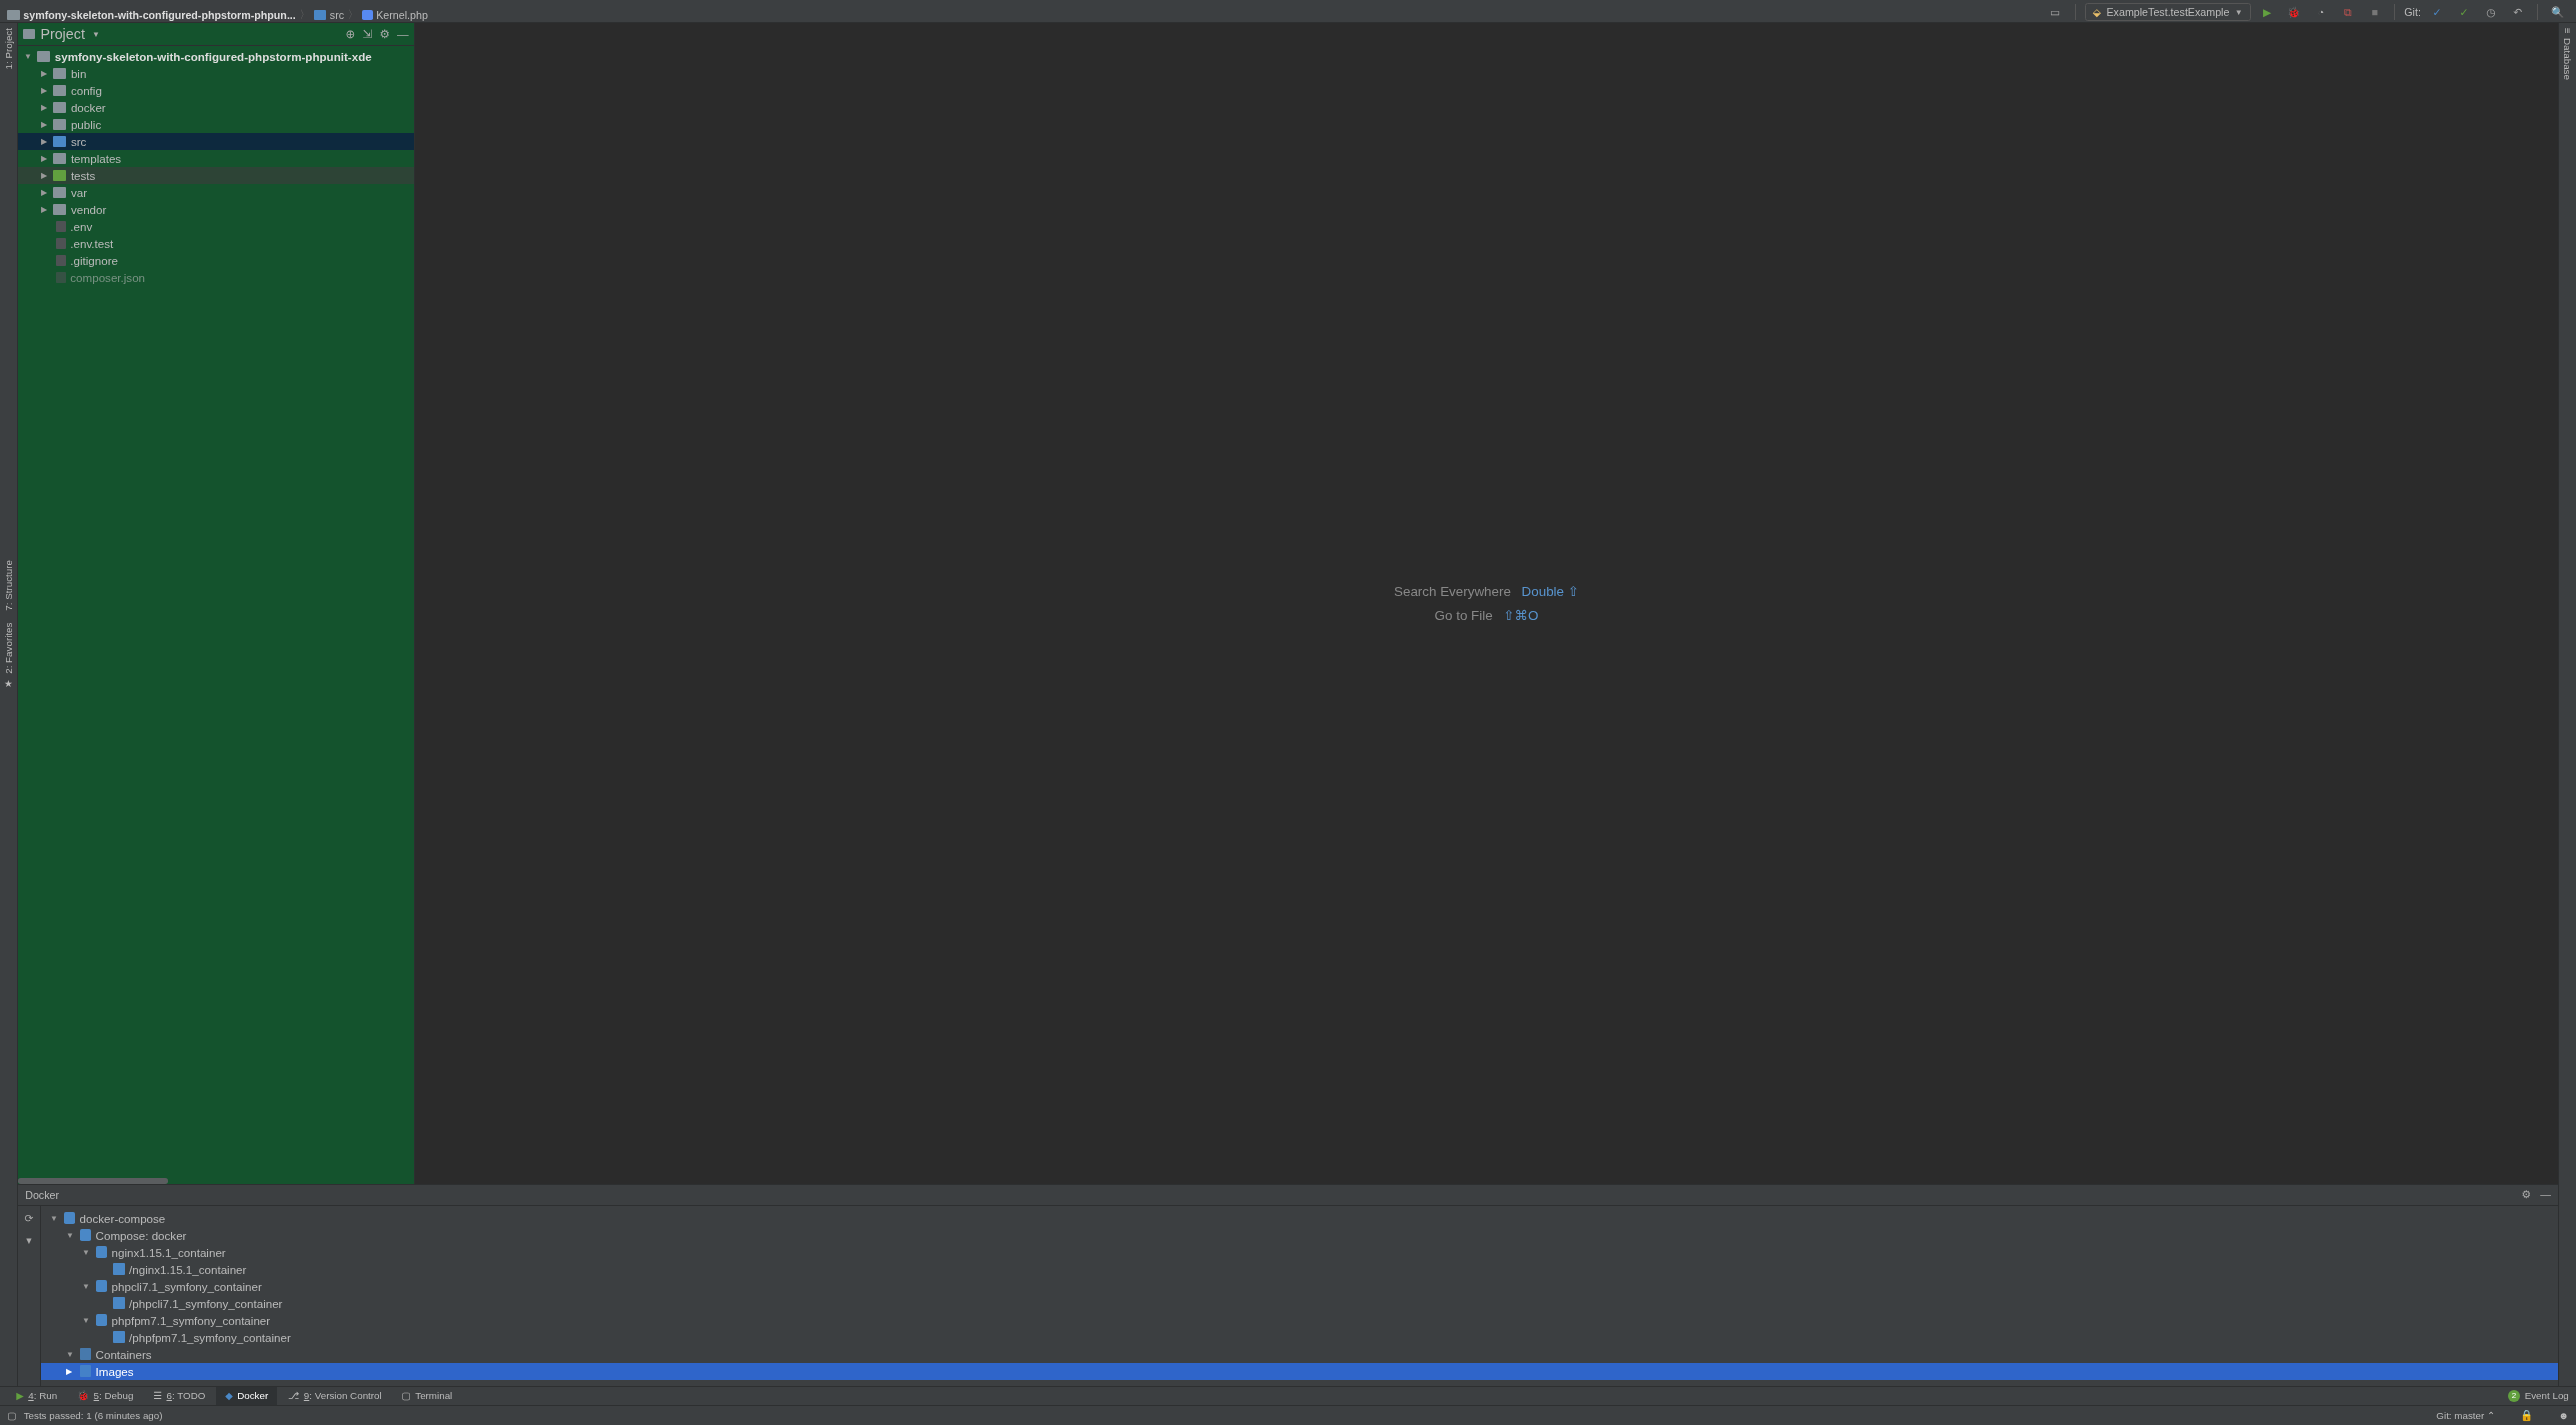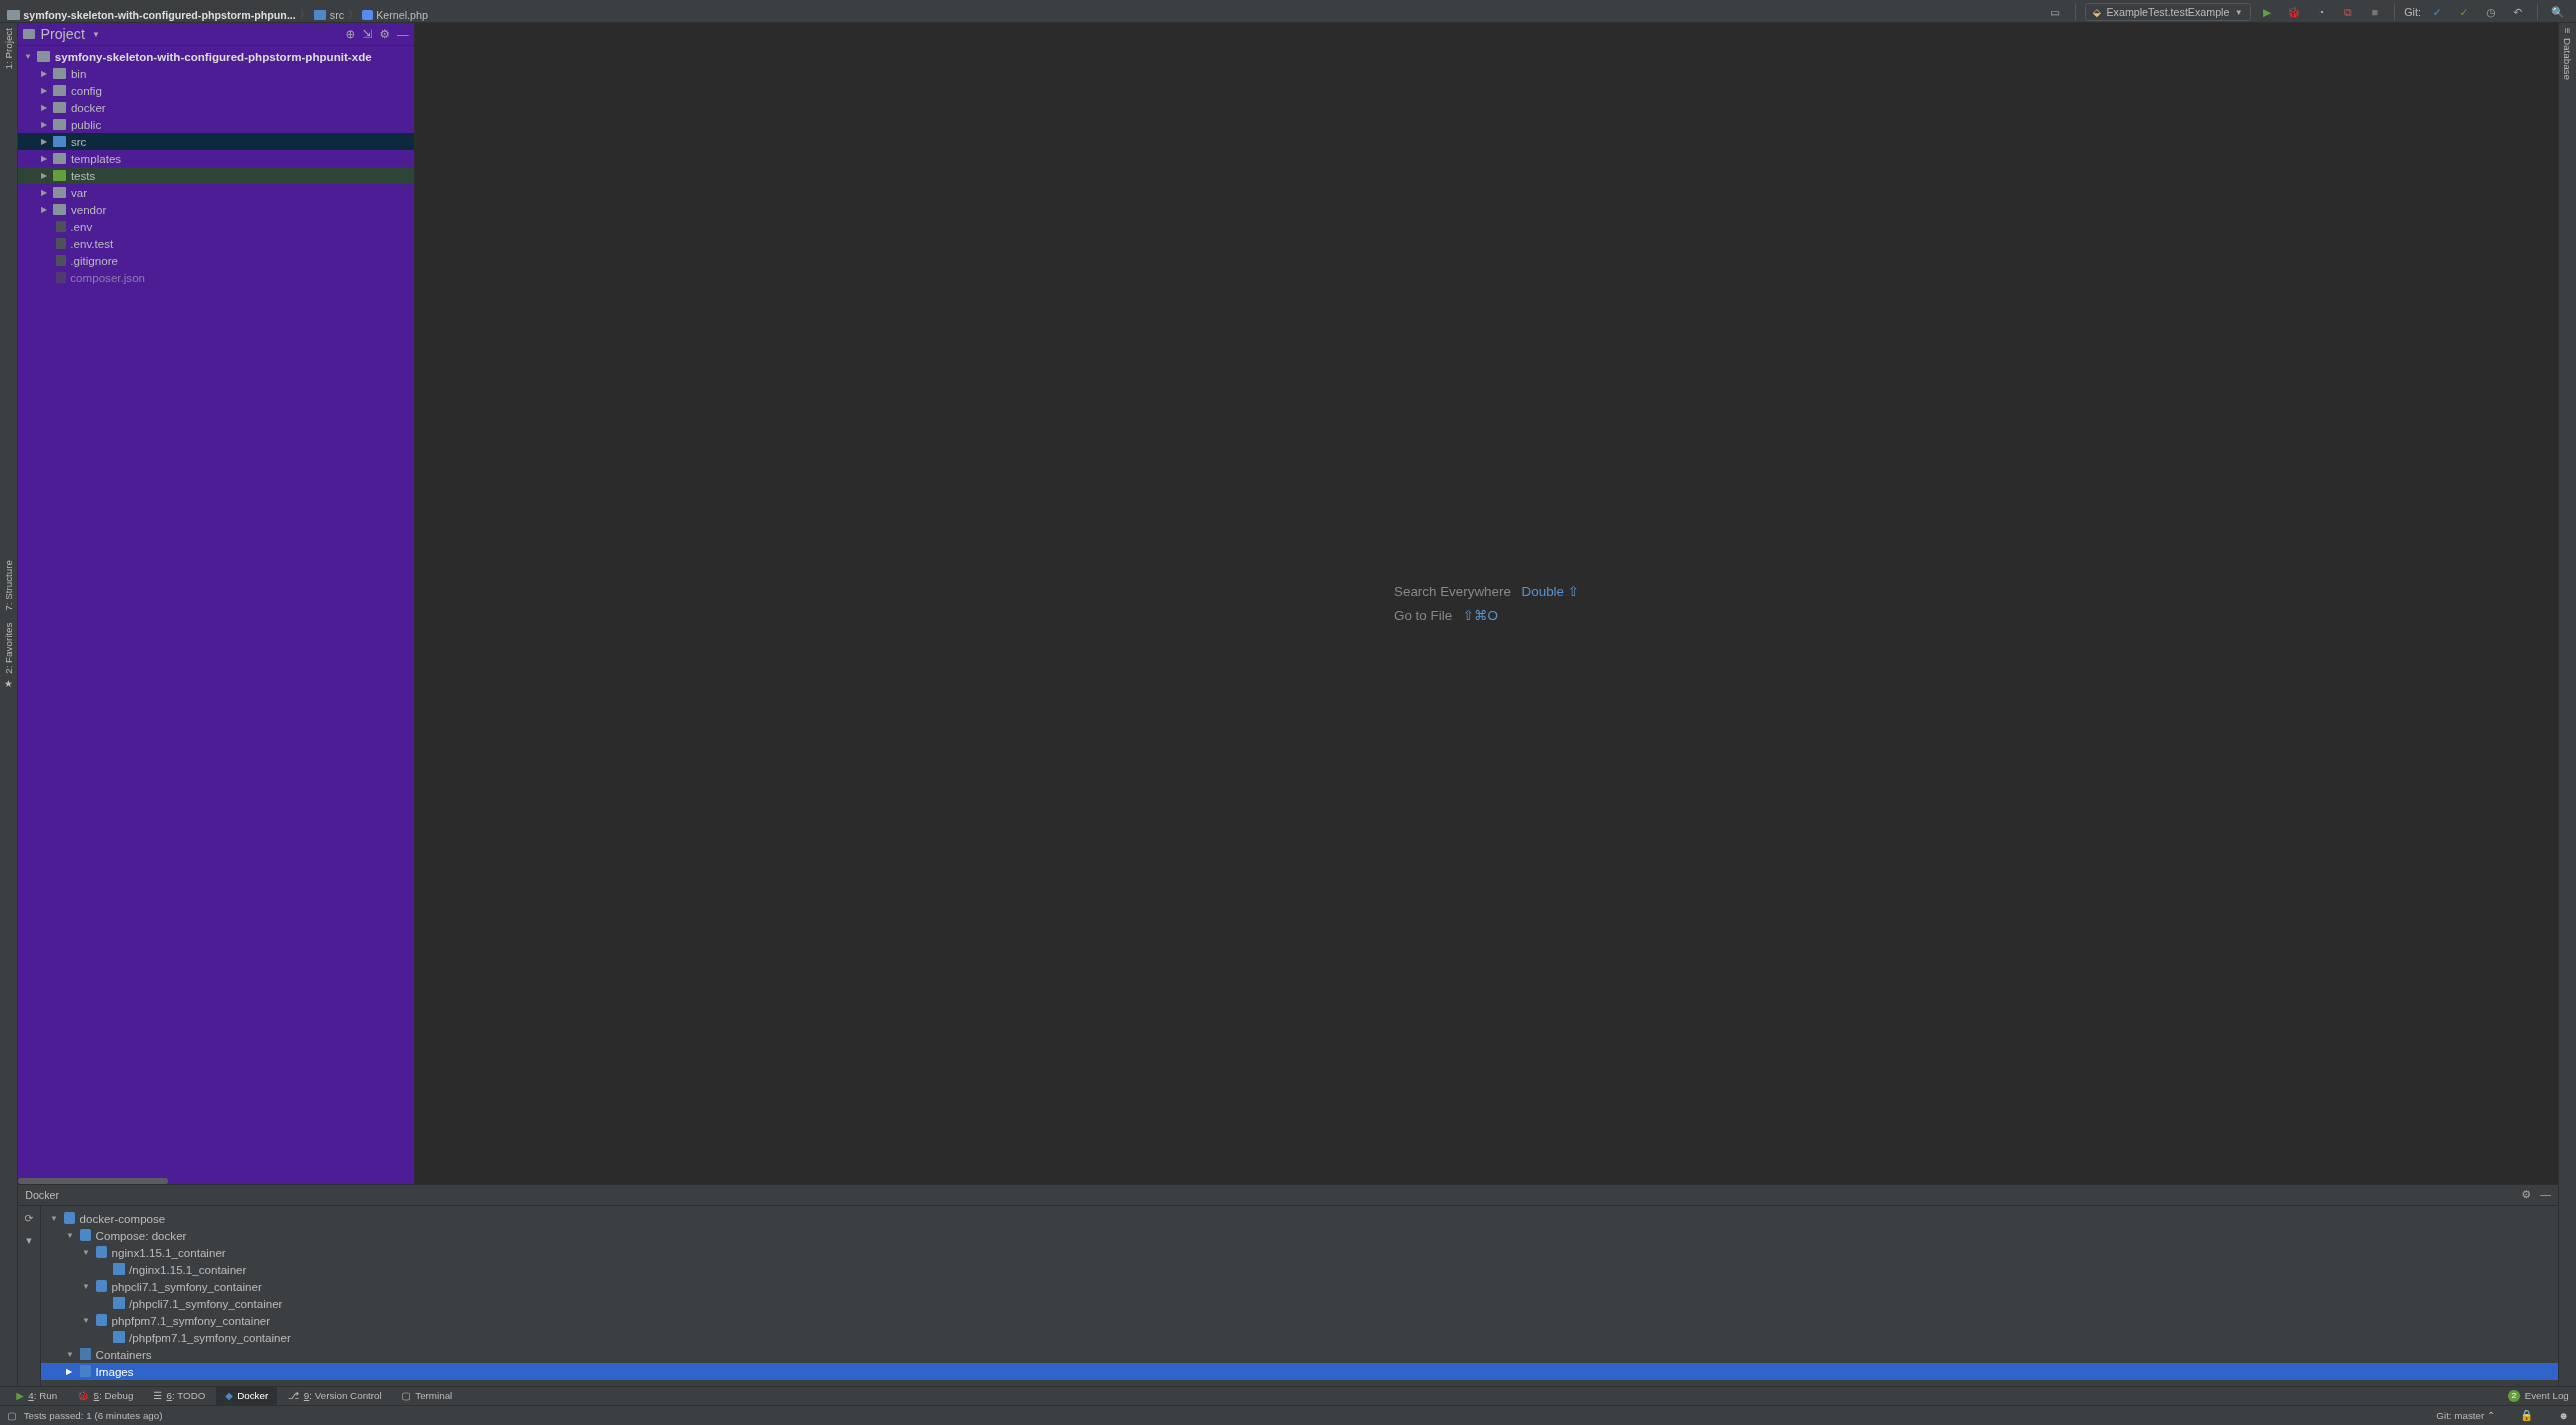--- a/index.html
+++ b/index.html
@@ -30,39 +30,39 @@
 
 .main { flex: 1; display: flex; min-height: 0; }
 .left-gutter { width: 18px; background: #3c3f41; border-right: 0.9px solid #2d2f30; display: flex; flex-direction: column; align-items: center; padding-top: 5.4px; gap: 12.5px; }
 .vtab { writing-mode: vertical-lr; transform: rotate(180deg); font-size: 9.8px; color: #bbb; display: flex; align-items: center; gap: 3.6px; cursor: pointer; }
 .right-gutter { width: 18px; background: #3c3f41; border-left: 0.9px solid #2d2f30; display: flex; flex-direction: column; align-items: center; padding-top: 5.4px; }
 .vtab-r { writing-mode: vertical-rl; font-size: 9.8px; color: #bbb; cursor: pointer; display: flex; align-items: center; gap: 3.6px; }
 
 .center { flex: 1; display: flex; flex-direction: column; min-height: 0; }
 .upper { flex: 1; display: flex; min-height: 0; }
 
-.project { width: 397px; background: #4c1d95; border-right: 0.9px solid #2d2f30; display: flex; flex-direction: column; }
+.project { width: 397px; background: #14532d; border-right: 0.9px solid #2d2f30; display: flex; flex-direction: column; }
 .project-hdr { height: 23px; display: flex; align-items: center; padding: 0 5.4px; border-bottom: 0.9px solid #2d2f30; gap: 5.4px; }
 .ph-icons { margin-left: auto; display: flex; gap: 7.2px; color: #aaa; }
 .ph-icon { cursor: pointer; font-size: 11.6px; }
 .tree { flex: 1; overflow: auto; font-size: 11.6px; padding-top: 1.8px; position: relative; }
 .tree-scroll-h { position: absolute; bottom: 0; left: 0; height: 5.4px; width: 38%; background: #5a5d5f; border-radius: 2.7px; }
 .row { display: flex; align-items: center; height: 17px; gap: 4.5px; padding-left: 5.4px; cursor: pointer; white-space: nowrap; }
 .row.bold { font-weight: 600; color: #ddd; }
 .row.sel-src { background: #0d293e; }
 .row.sel-tests { background: #2d4436; }
 .row .arrow { width: 9px; color: #999; font-size: 8px; display: inline-block; text-align: center; }
 .folder-sm { width: 13.4px; height: 10.7px; border-radius: 0.9px; background: #87939a; }
 .folder-sm.blue { background: #4a88c7; }
 .folder-sm.green { background: #62a03f; }
 .file-sm { width: 9.8px; height: 11.6px; background: #4e5254; border-radius: 0.9px; position: relative; }
 
 .editor { flex: 1; background: #2b2b2b; display: flex; align-items: center; justify-content: center; }
 .editor-hints { color: #888; font-size: 13.4px; }
-.editor-hints .row-h { margin: 9px 0; }
+.editor-hints .row-h { margin: 9px 0; text-align: center; }
 .editor-hints .key { color: #5894ce; margin-left: 10.7px; }
 
 
 .docker-panel { height: 202px; background: #3c3f41; border-top: 0.9px solid #2d2f30; display: flex; flex-direction: column; }
 .docker-hdr { height: 21.5px; display: flex; align-items: center; padding: 0 7.2px; border-bottom: 0.9px solid #2d2f30; font-size: 10.7px; }
 .docker-hdr-icons { margin-left: auto; display: flex; gap: 9px; color: #aaa; }
 .docker-body { flex: 1; display: flex; }
 .docker-left { width: 23px; border-right: 0.9px solid #2d2f30; padding-top: 5.4px; display: flex; flex-direction: column; align-items: center; gap: 9px; color: #aaa; font-size: 10.7px; }
 .docker-tree { flex: 1; font-size: 11.6px; padding-top: 3.6px; overflow: auto; }
 .drow { display: flex; align-items: center; height: 17px; gap: 4.5px; padding-left: 9px; cursor: pointer; }

